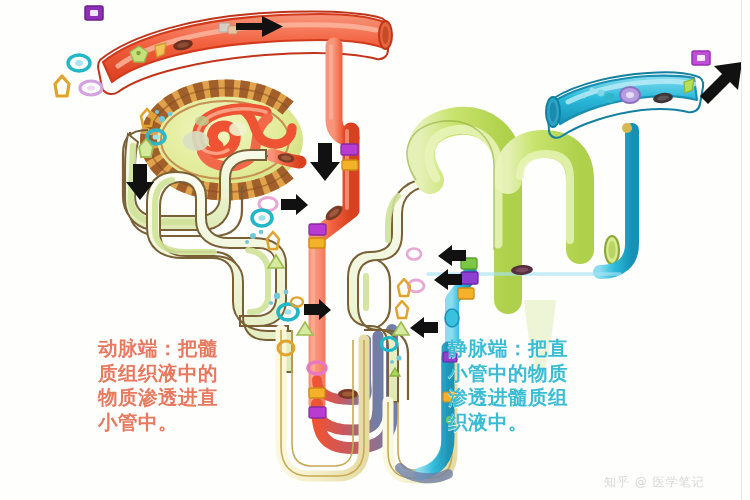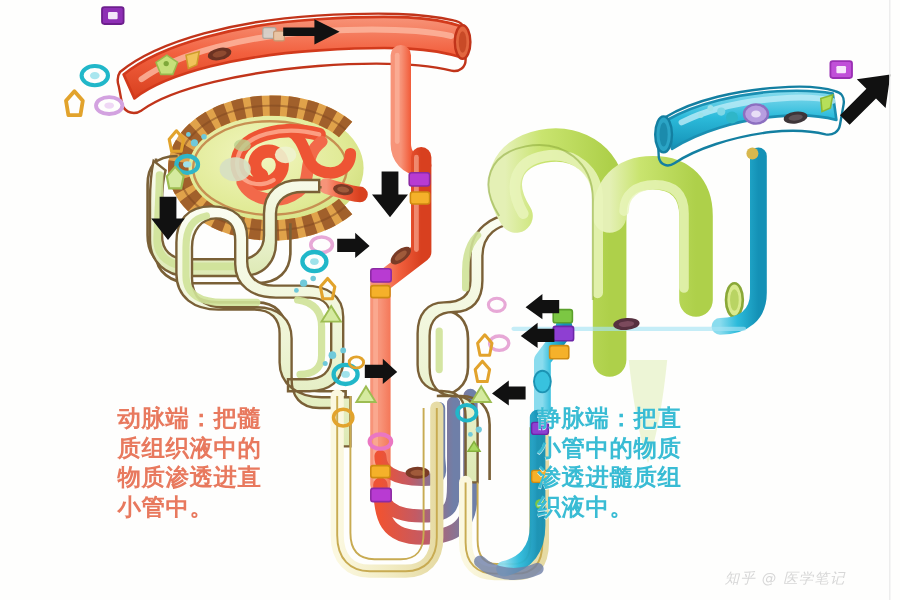--- a/index.html
+++ b/index.html
@@ -8,21 +8,21 @@
        font-family:"DejaVu Sans","Liberation Sans",sans-serif;}
   #stage{position:relative;width:750px;height:500px;background:#fefefd;}
   #art{position:absolute;left:0;top:0;width:750px;height:500px;}
   .caption{position:absolute;font-weight:bold;line-height:1.26;
            letter-spacing:.5px;white-space:pre-line;}
   #cap-art{left:98px;top:337px;width:215px;font-size:19.5px;color:#e8795e;
            text-shadow:0 1px 0 rgba(255,255,255,.8);}
   #cap-ven{left:448px;top:337px;width:215px;font-size:19.5px;color:#39bcd4;
            text-shadow:0 1px 0 rgba(255,255,255,.8);}
   #watermark{position:absolute;left:604px;top:474px;font-size:12px;
-             color:#d7d7d7;letter-spacing:1px;font-style:italic;
+             color:#d7d7d7;letter-spacing:1px;
              user-select:none;}
   #rule{position:absolute;left:741px;top:0;width:1px;height:500px;
         background:#e9e9e9;}
 </style>
 </head>
 <body>
 
 <div id="stage">
 
   <svg id="art" viewBox="0 0 750 500">

